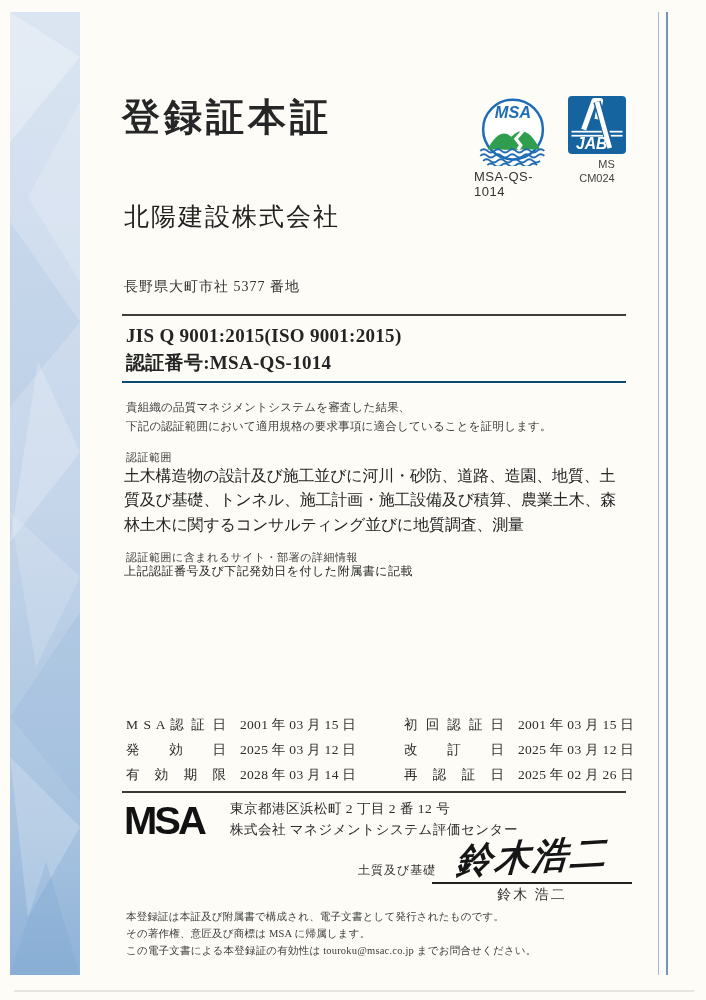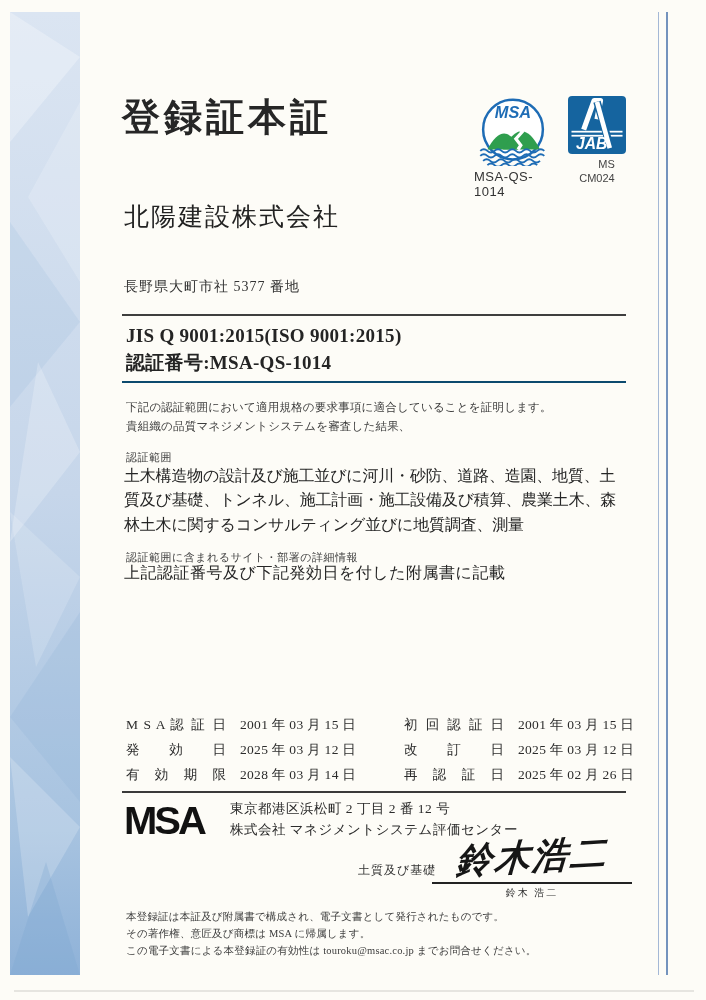--- a/index.html
+++ b/index.html
@@ -48,21 +48,21 @@
 
   .statement{position:absolute;top:398px;left:4px;font-size:11.5px;line-height:1.65;color:#3d3d3d;letter-spacing:0.2px;}
 
   .sec-label{font-size:11px;color:#3d3d3d;letter-spacing:0.5px;}
   .scope-label{position:absolute;top:450px;left:4px;}
   .scope-text{
     position:absolute;top:464px;left:2px;width:500px;
     font-size:16px;line-height:1.52;letter-spacing:-0.2px;color:#262626;
   }
   .sites-label{position:absolute;top:550px;left:4px;}
-  .sites-text{position:absolute;top:563px;left:2px;font-size:16px;letter-spacing:0.5px;color:#262626;}
+  .sites-text{position:absolute;top:563px;left:2px;font-size:12px;letter-spacing:0.5px;color:#262626;}
 
   
   .dates{position:absolute;top:716px;left:4px;width:500px;font-size:13.5px;color:#2c2c2c;}
   .dates-col{position:absolute;top:0;}
   .dates-left{left:0;}
   .dates-right{left:278px;}
   .drow{display:flex;margin-bottom:7px;white-space:nowrap;}
   .dlabel{display:inline-block;width:100px;text-align:justify;text-align-last:justify;margin-right:14px;}
   .dvalue{letter-spacing:0.3px;}
 
@@ -78,21 +78,21 @@
 
   .sig-title{position:absolute;top:862px;left:236px;font-size:12px;color:#333;letter-spacing:1px;}
   .sig-block{position:absolute;top:833px;left:310px;width:200px;text-align:center;}
   .sig-script{
     display:block;height:48px;
     font-size:36px;font-style:italic;font-weight:700;color:#161616;
     transform:rotate(-3deg) skewX(-6deg);
     letter-spacing:2px;line-height:48px;white-space:nowrap;
   }
   .sig-line{border-top:2px solid #222;margin-top:1px;}
-  .sig-printed{font-size:10px;color:#333;margin-top:2px;letter-spacing:2px;}
+  .sig-printed{font-size:14px;color:#333;margin-top:2px;letter-spacing:2px;}
 
   .fine-print{position:absolute;top:908px;left:4px;font-size:10.5px;line-height:1.62;color:#3c3c3c;letter-spacing:0.2px;}
 </style>
 </head>
 <body>
 
 <div class="page">
 
   <div class="band">
     <svg viewBox="0 0 70 963" preserveAspectRatio="none">
@@ -161,22 +161,22 @@
 
     <div class="org-name">北陽建設株式会社</div>
     <div class="org-address">長野県大町市社 5377 番地</div>
 
     <div class="std-box">
       <div class="std-line">JIS Q 9001:2015(ISO 9001:2015)</div>
       <div class="std-line">認証番号:MSA-QS-1014</div>
     </div>
 
     <div class="statement">
+      <div>貴組織の品質マネジメントシステムを審査した結果、</div>
       <div>下記の認証範囲において適用規格の要求事項に適合していることを証明します。</div>
-      <div>貴組織の品質マネジメントシステムを審査した結果、</div>
     </div>
 
     <div class="sec-label scope-label">認証範囲</div>
     <div class="scope-text">土木構造物の設計及び施工並びに河川・砂防、道路、造園、地質、土質及び基礎、トンネル、施工計画・施工設備及び積算、農業土木、森林土木に関するコンサルティング並びに地質調査、測量</div>
 
     <div class="sec-label sites-label">認証範囲に含まれるサイト・部署の詳細情報</div>
     <div class="sites-text">上記認証番号及び下記発効日を付した附属書に記載</div>
 
     <div class="dates">
       <div class="dates-col dates-left">

